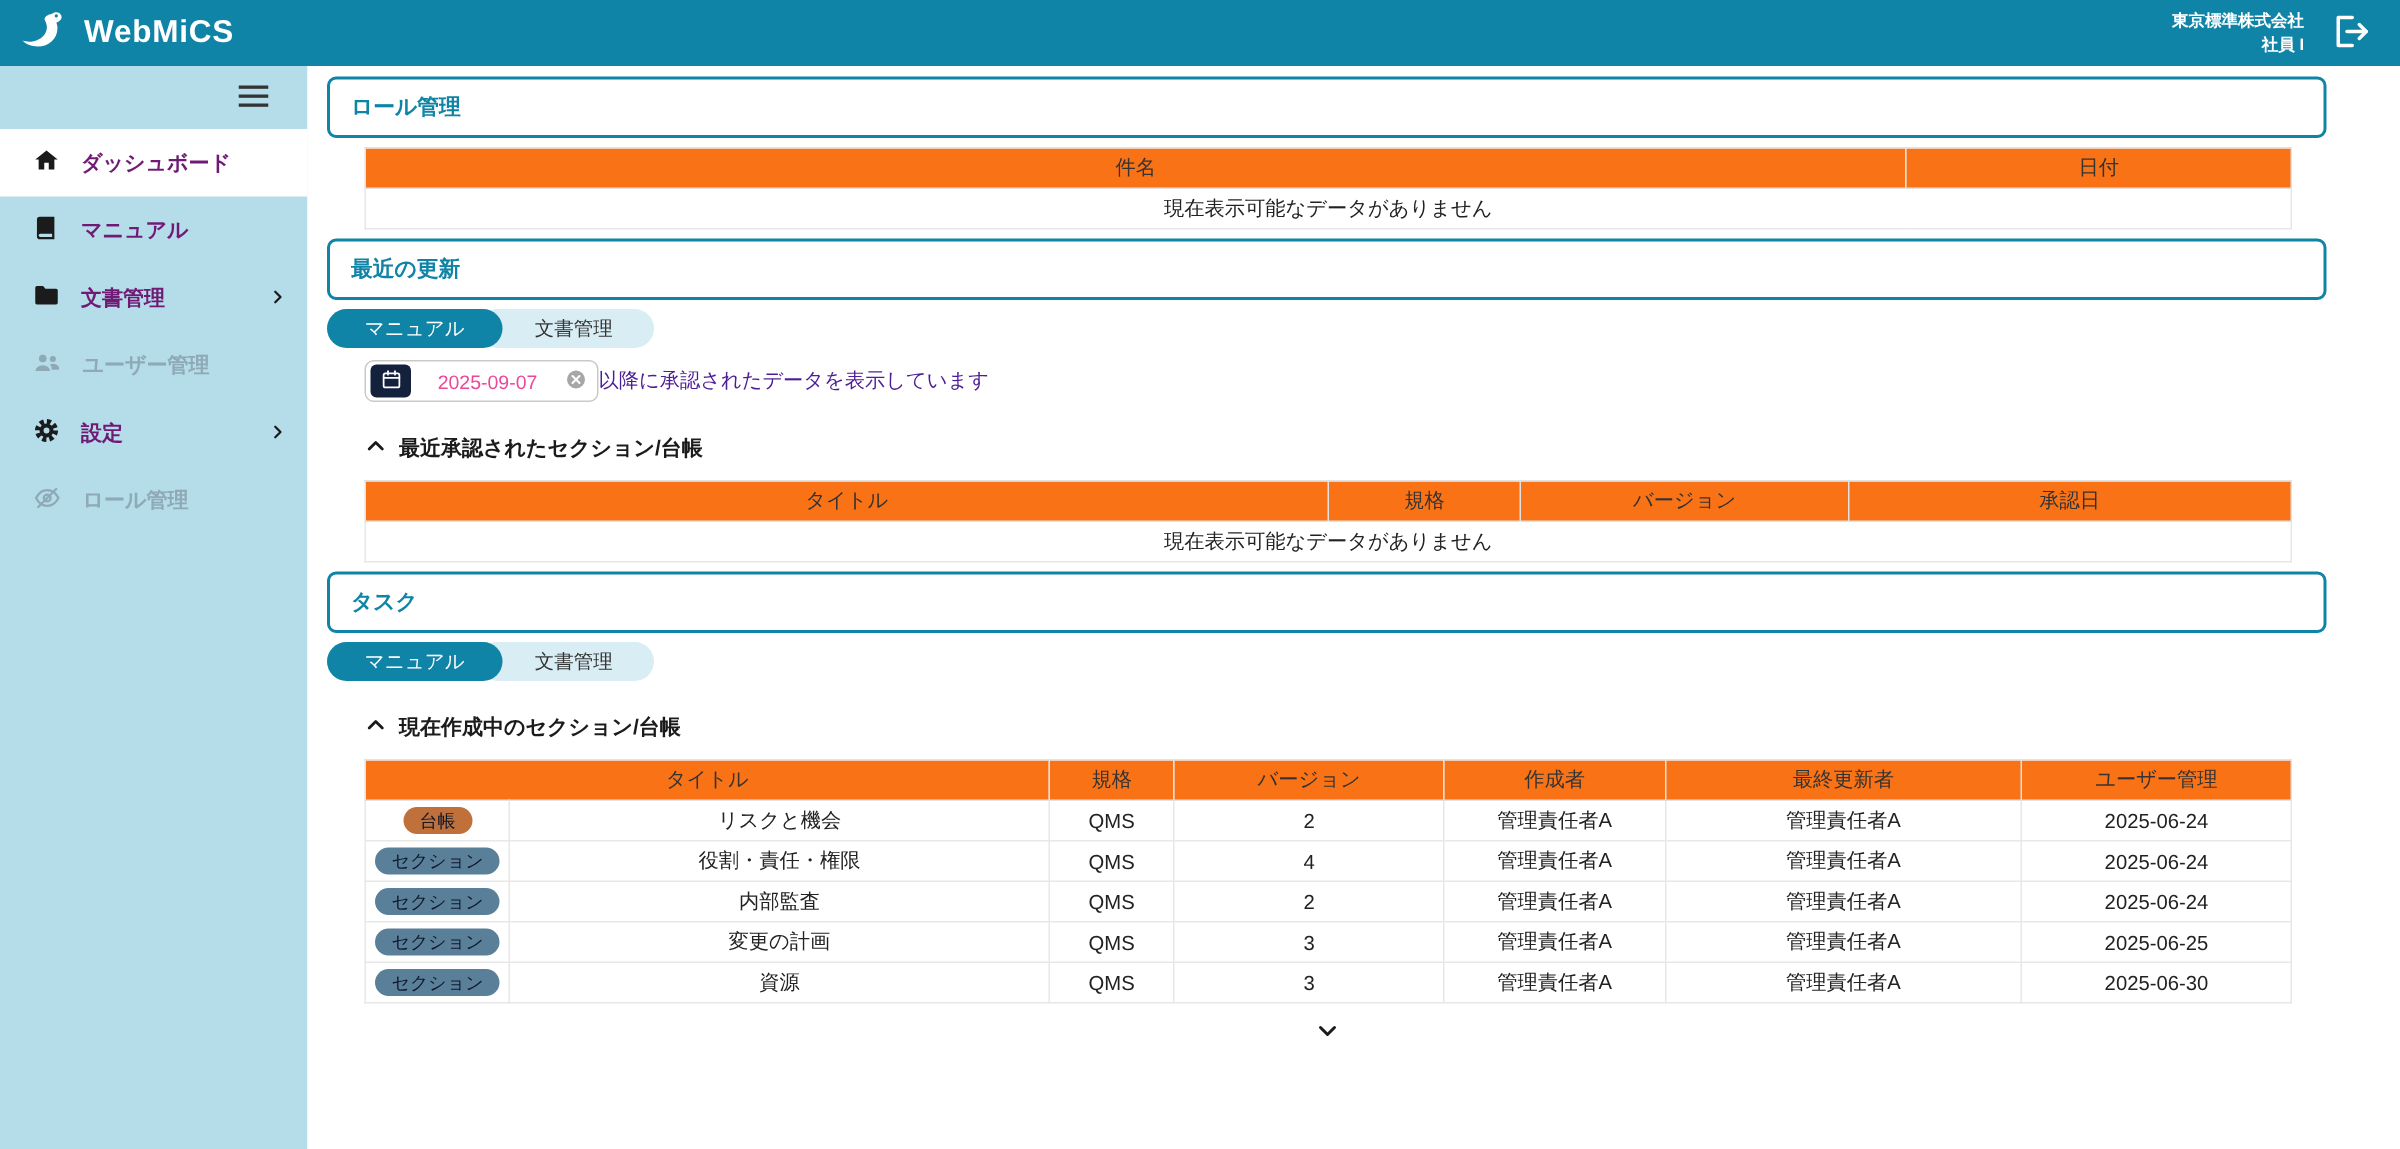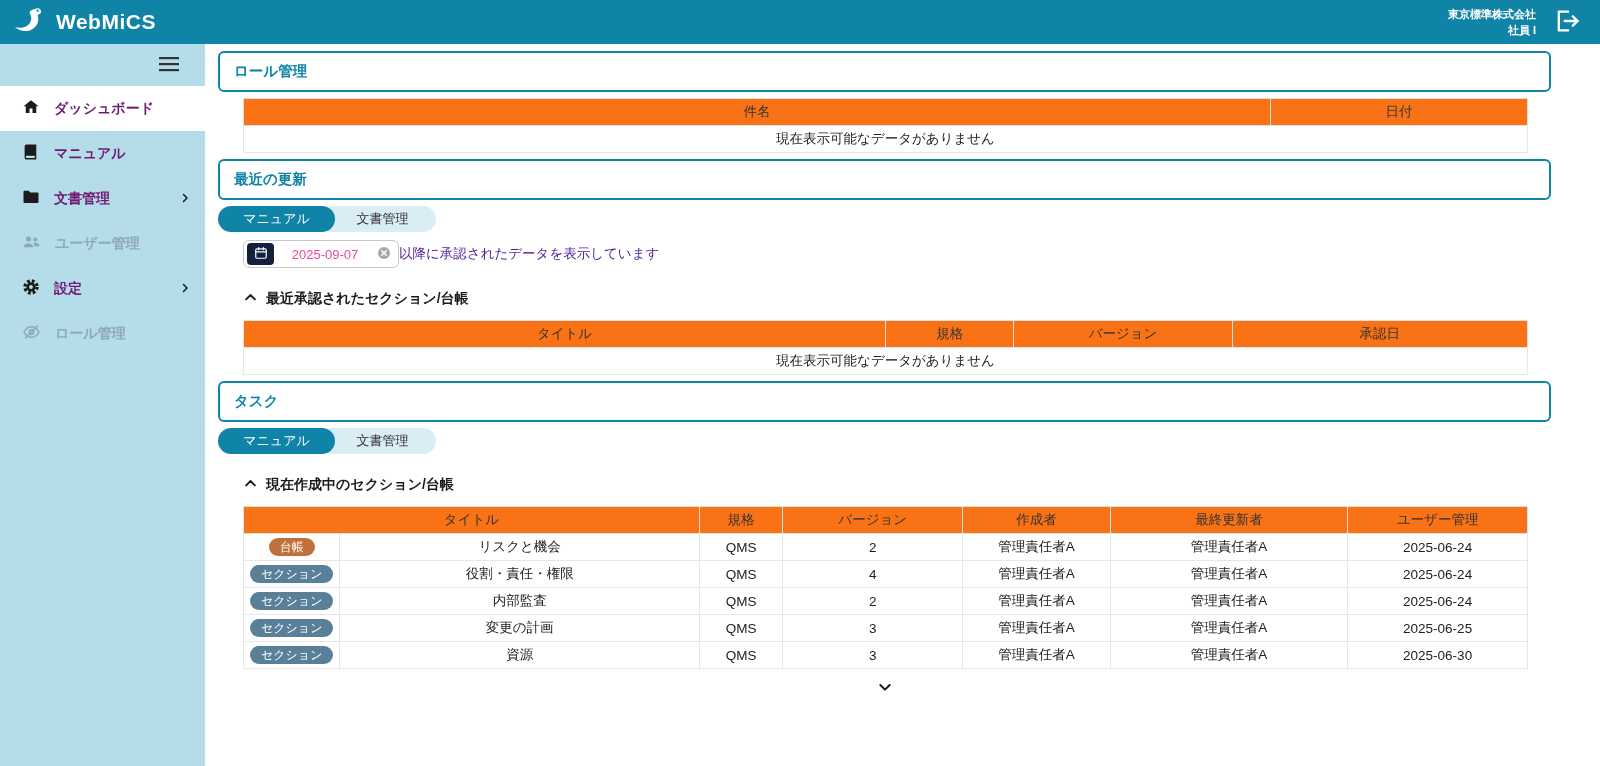--- a/index.html
+++ b/index.html
@@ -129,21 +129,21 @@
   .date-note { margin-left: 0; font-size: 13.5px; color: #4c1d95; }
 
   
   .group-header { display: flex; align-items: center; gap: 8px; margin-top: 22px; margin-bottom: 12px; cursor: pointer; }
   .group-header .group-title { font-size: 14px; font-weight: bold; color: #1b1b1b; }
   .collapse-btn { background: none; border: none; cursor: pointer; display: flex; padding: 0; }
 
   
   .badge {
     display: inline-block;
-    color: #ffffff;
+    color: #0f172a;
     font-size: 12px;
     border-radius: 11px;
     padding: 3px 11px;
     line-height: 1;
     white-space: nowrap;
   }
   .badge-ledger { background: #c0703a; }
   .badge-section { background: #5a7f99; }
 
   .expand-more { display: flex; justify-content: center; margin-top: 8px; }

